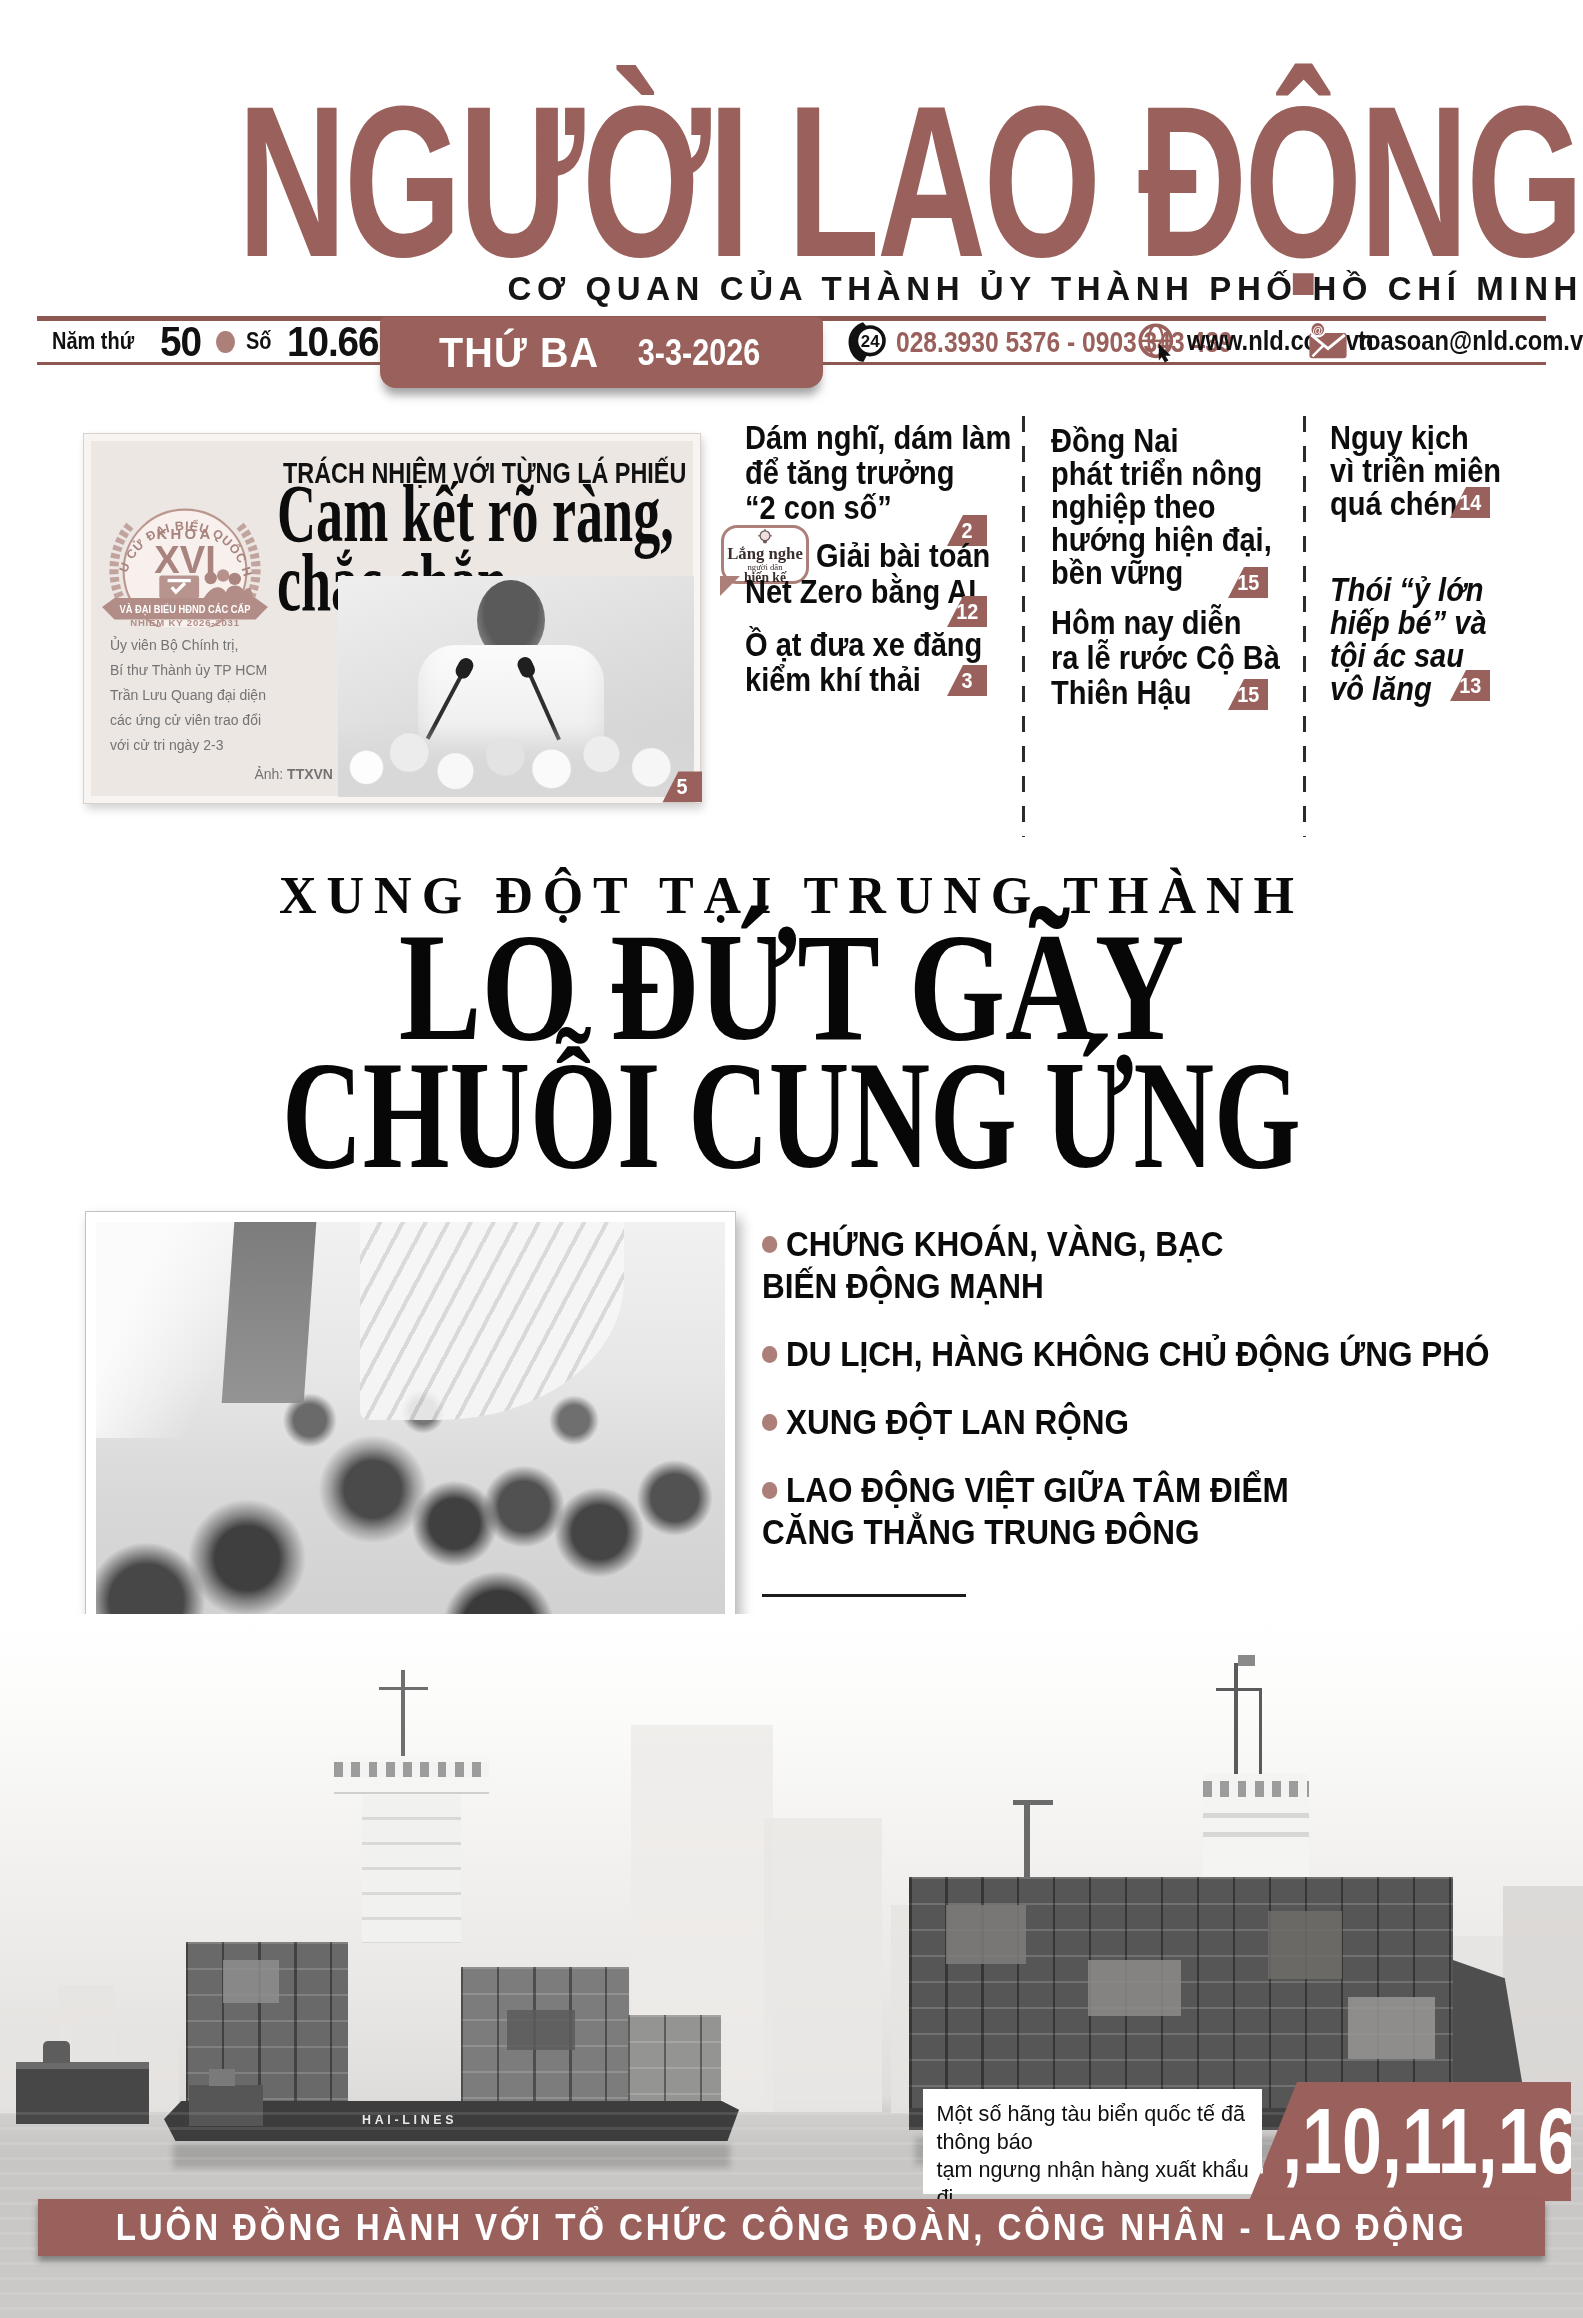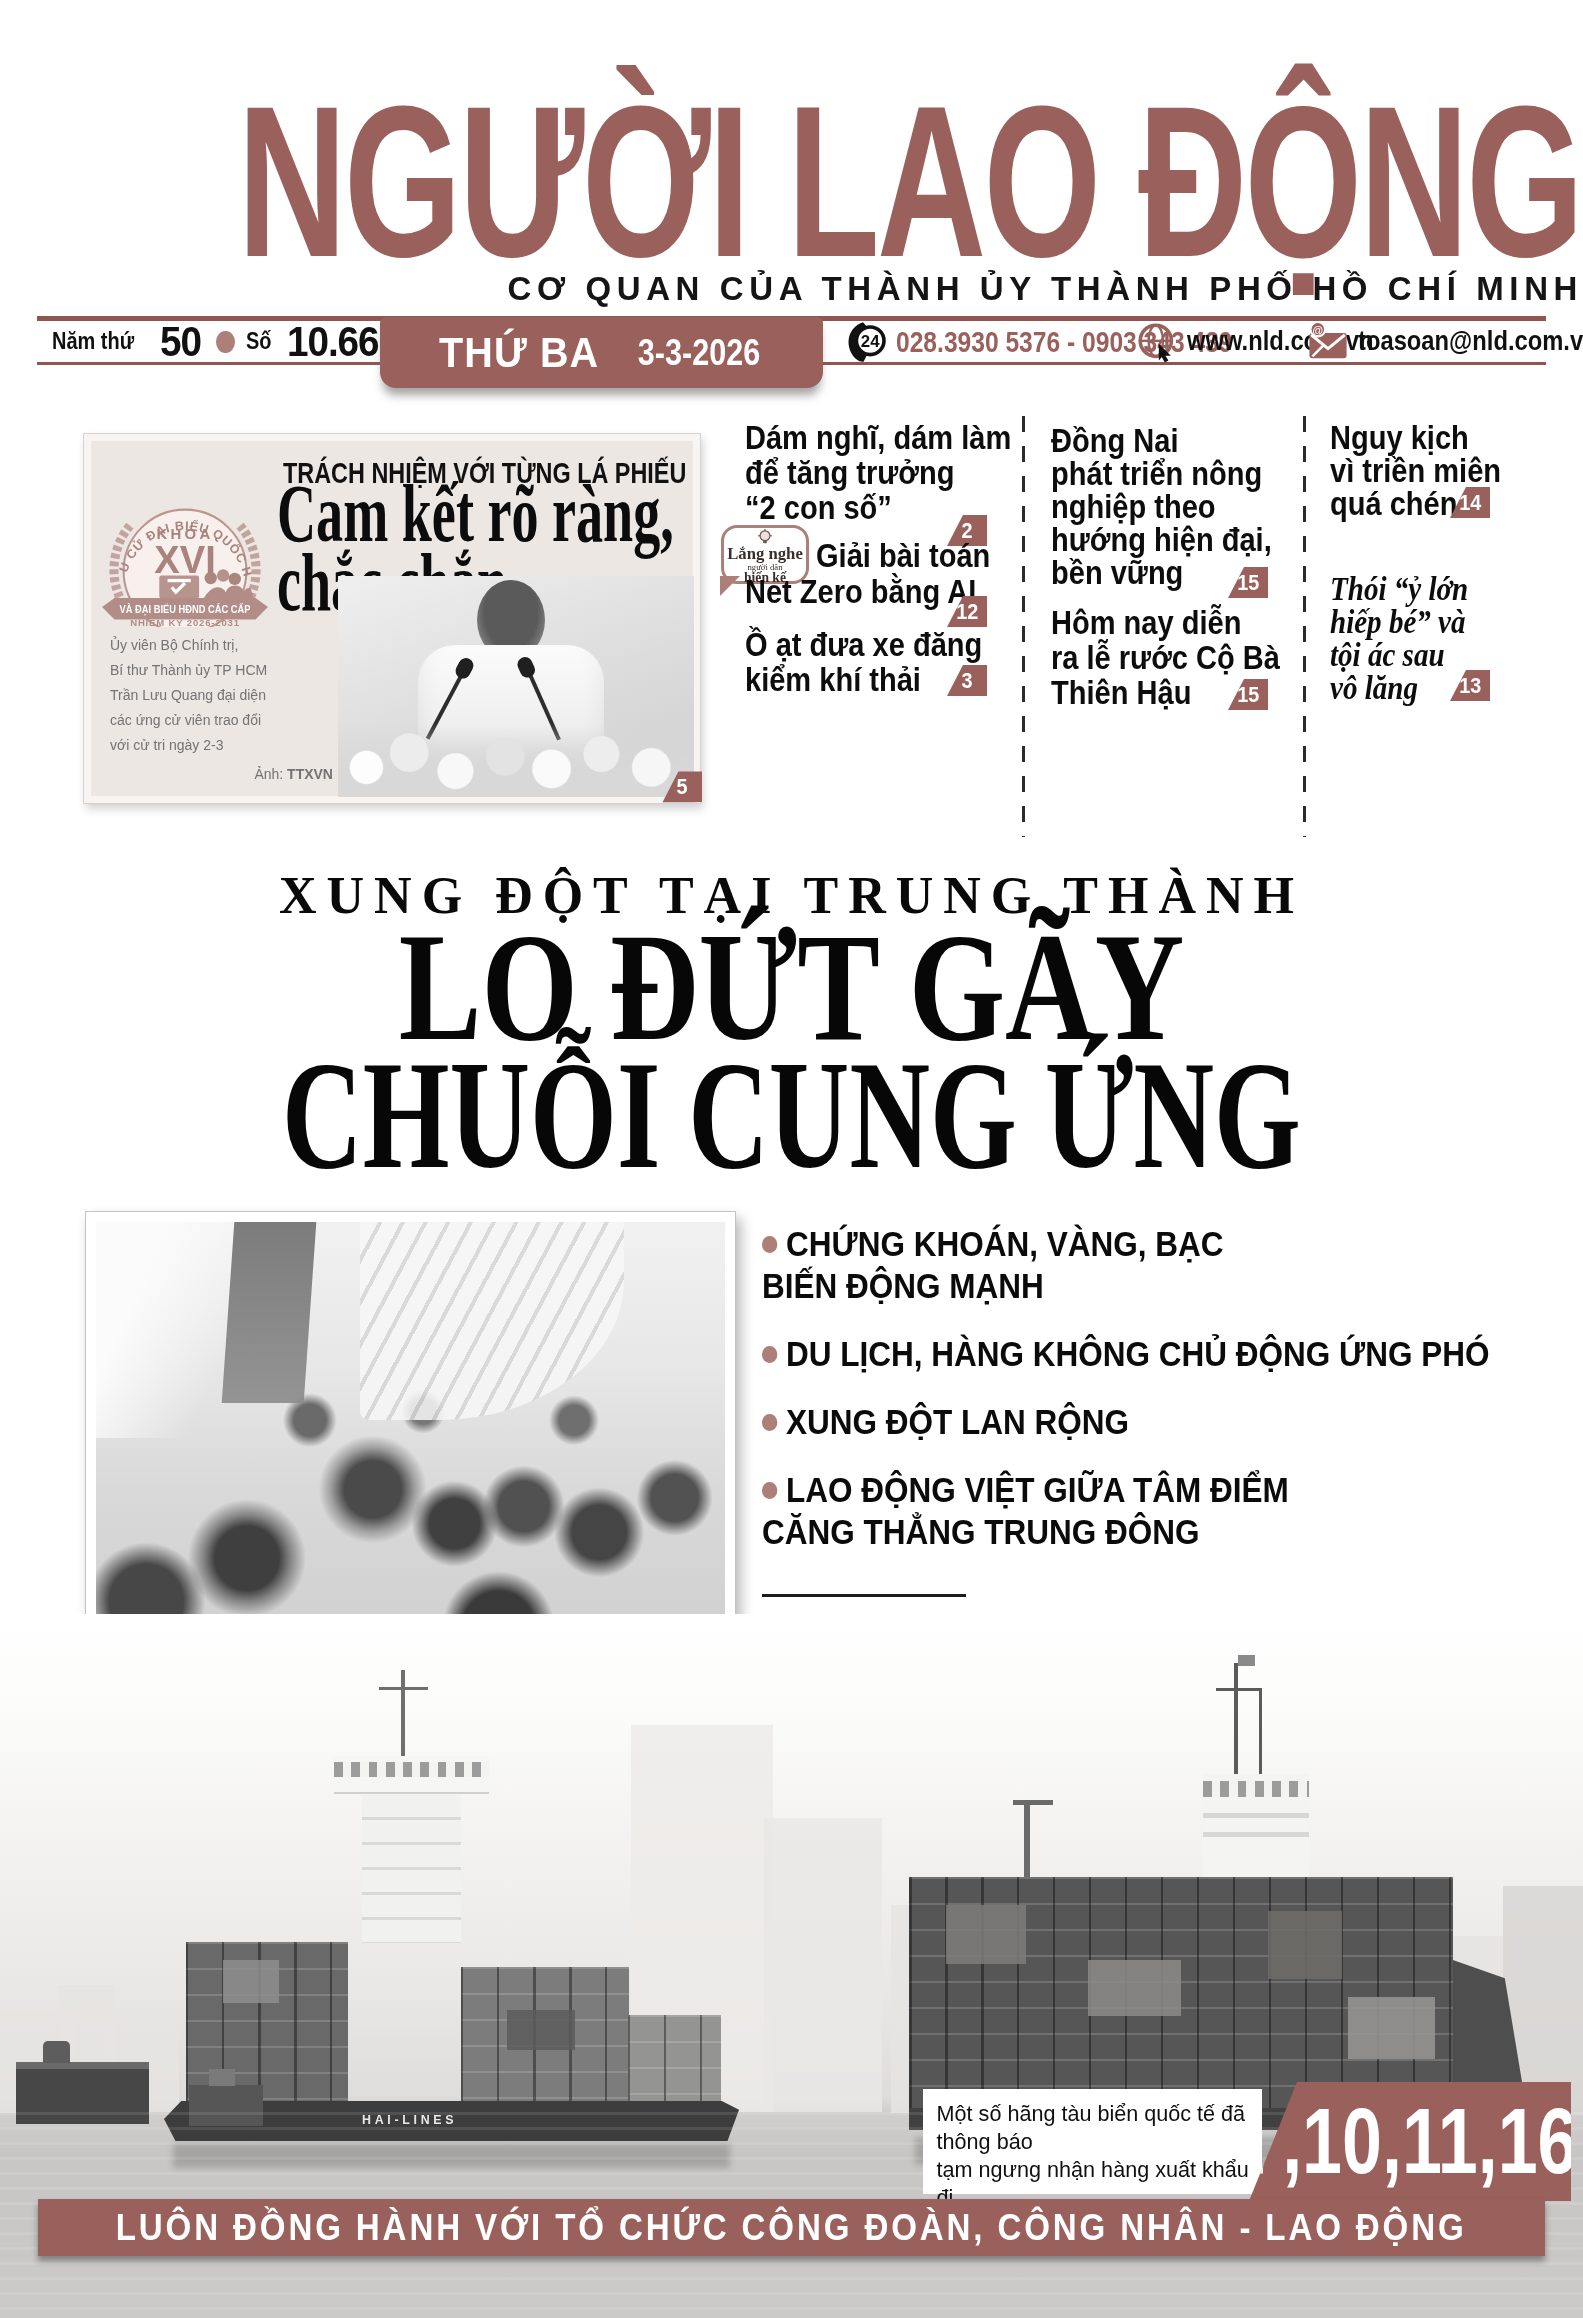--- a/index.html
+++ b/index.html
@@ -77,21 +77,21 @@
 
   .pgbadge{position:absolute;height:31px;min-width:40px;padding:0 7.4px;background:var(--accent);color:#fff;
     font-weight:bold;font-size:22px;display:flex;align-items:center;justify-content:center;
     clip-path:polygon(16px 0,100% 0,100% 100%,0 100%);
     filter:drop-shadow(-5px 3.7px 2.5px rgba(60,60,60,.5));}
   .pgbadge span{transform:scaleX(.9);}
   .b-lead{left:571px;top:330px;position:absolute;}
 
   .hl{position:absolute;font-weight:bold;font-size:33px;line-height:1;color:#0d0d0d;}
   .hl .cx{transform:scaleX(.88);}
-  .hl-i{font-style:italic;font-family:Liberation Serif, serif;}
+  .hl-i{font-style:italic;}
 
   .bubble{position:absolute;left:721px;top:525px;width:88px;height:59px;background:#fff;border:3.7px solid var(--accent-light);
     border-radius:16px;text-align:center;color:#3a2e2c;font-family:"Liberation Serif",serif;}
   .bubble::after{content:"";position:absolute;left:-3.7px;bottom:-15px;width:0;height:0;
     border:10px solid transparent;border-top-color:var(--accent-light);border-left-color:var(--accent-light);}
   .bubble .bl1{font-size:16.7px;font-weight:bold;margin-top:16px;letter-spacing:0;}
   .bubble .bl2{font-size:8.7px;margin-top:-2.5px;}
   .bubble .bl3{font-size:13.6px;font-weight:bold;margin-top:-1.2px;}
   .bulb{position:absolute;left:50%;top:1.2px;transform:translateX(-50%);width:16px;height:16px;}
   .bulb circle{fill:#efe0dd;stroke:#6b5a57;stroke-width:2;}

